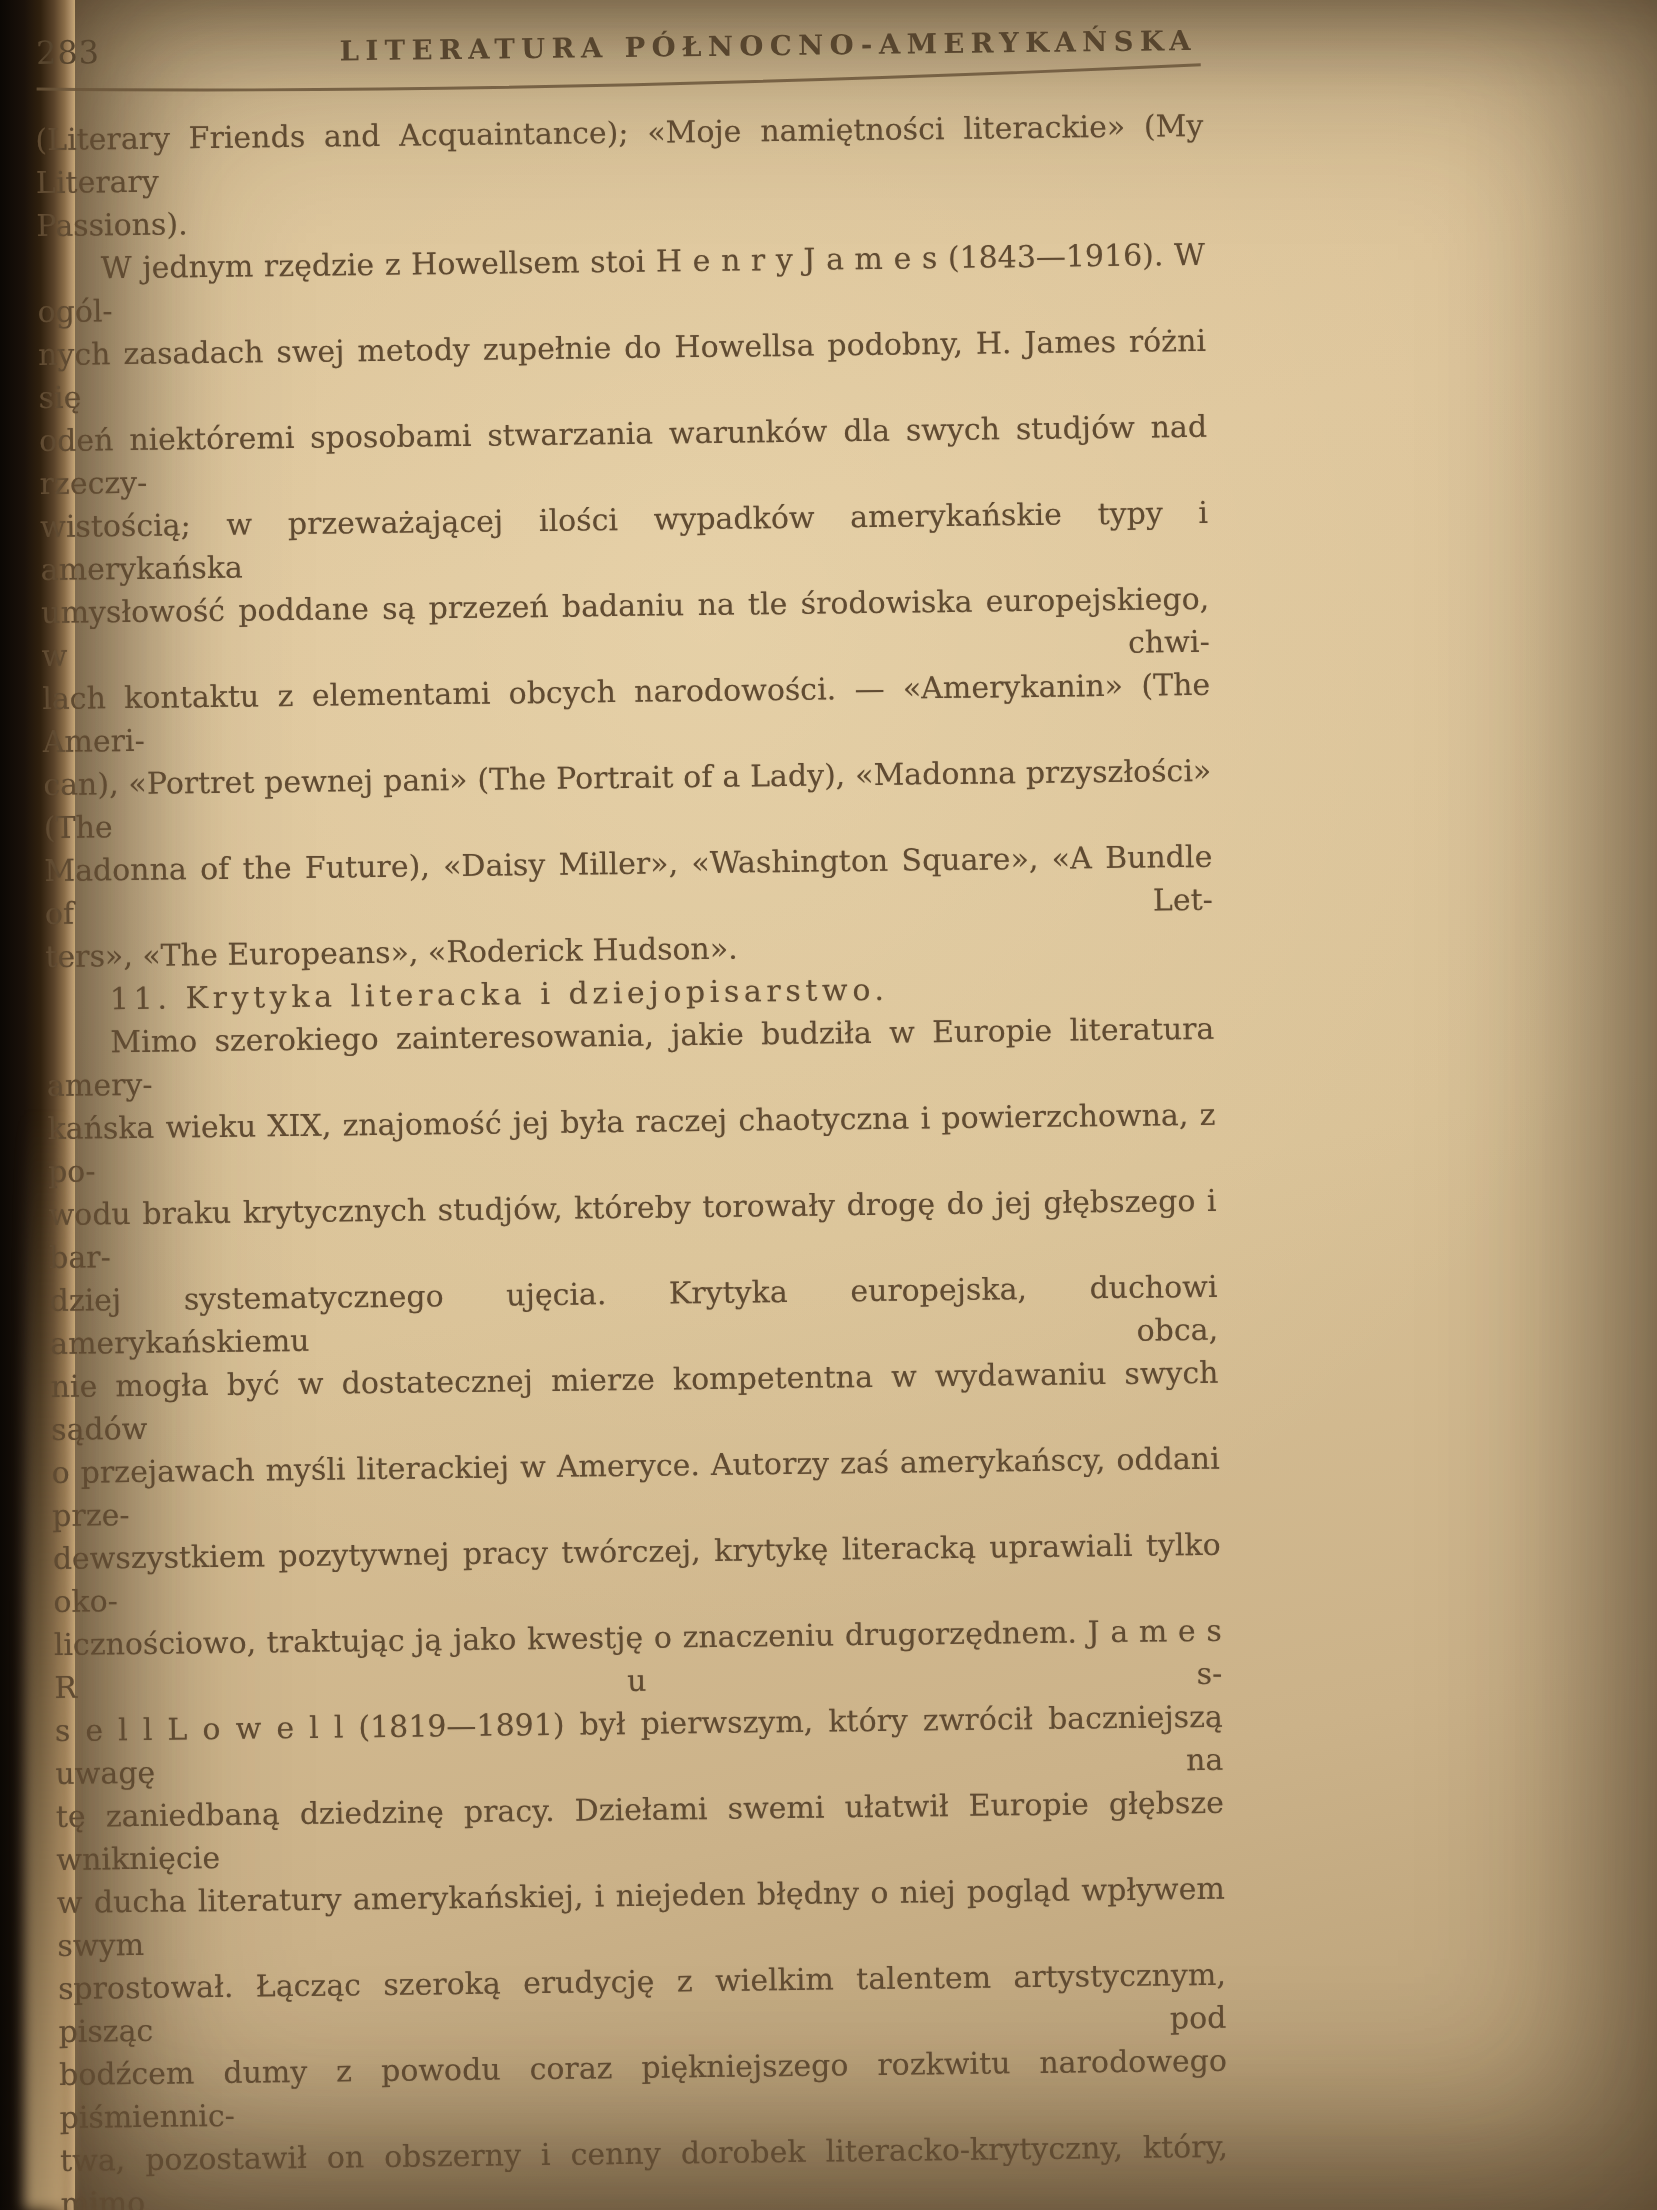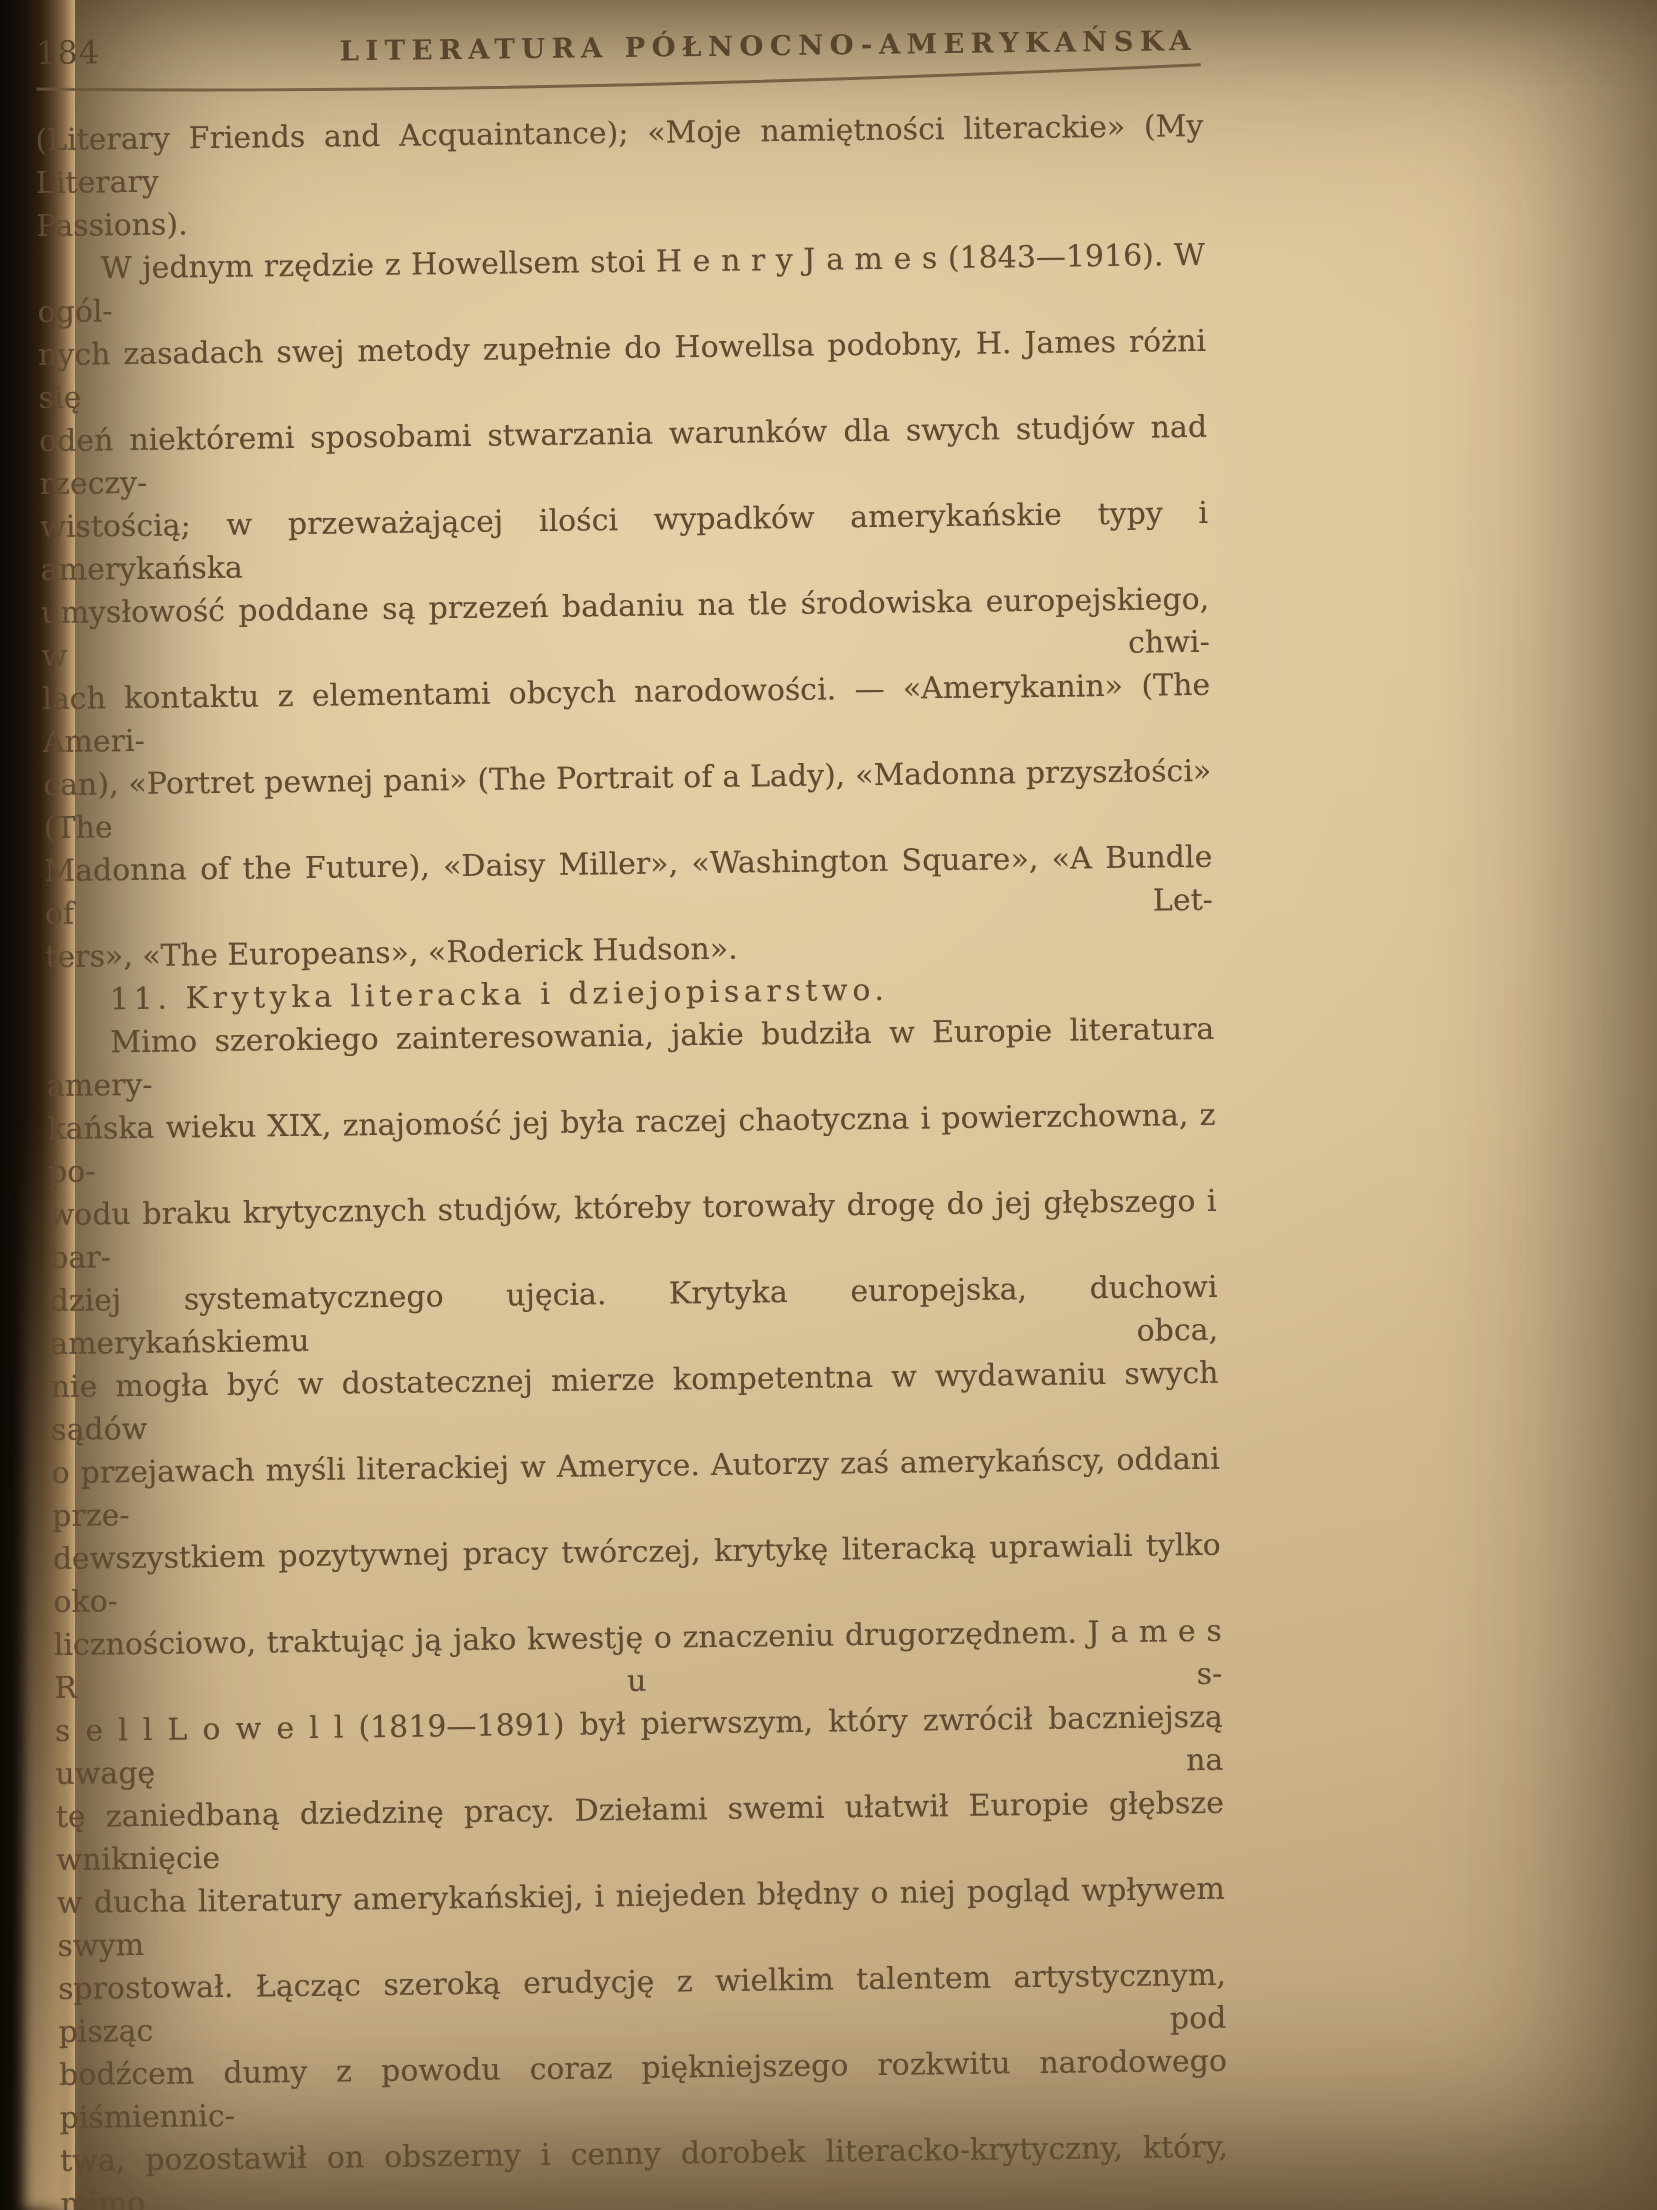--- a/index.html
+++ b/index.html
@@ -52,21 +52,21 @@
 </head>
 <body>
 
 <div class="canvas">
   <div class="page"></div>
   <div class="edge"></div>
 
   <div class="content">
 
     <div class="header-row">
-      <span class="pageno">184</span>
+      <span class="pageno">283</span>
       <span class="running-title">LITERATURA PÓŁNOCNO-AMERYKAŃSKA</span>
     </div>
 
     <svg class="rule" width="1168" height="24" viewBox="0 0 1272 26">
       <path d="M2,14 Q 560,27 1270,3" fill="none" stroke="#6a5539" stroke-width="3.2" opacity="0.85"></path>
     </svg>
 
     <div class="mainlines">
         <div class="line just">(Literary Friends and Acquaintance); «Moje namiętności literackie» (My Literary</div>
         <div class="line">Passions).</div>

